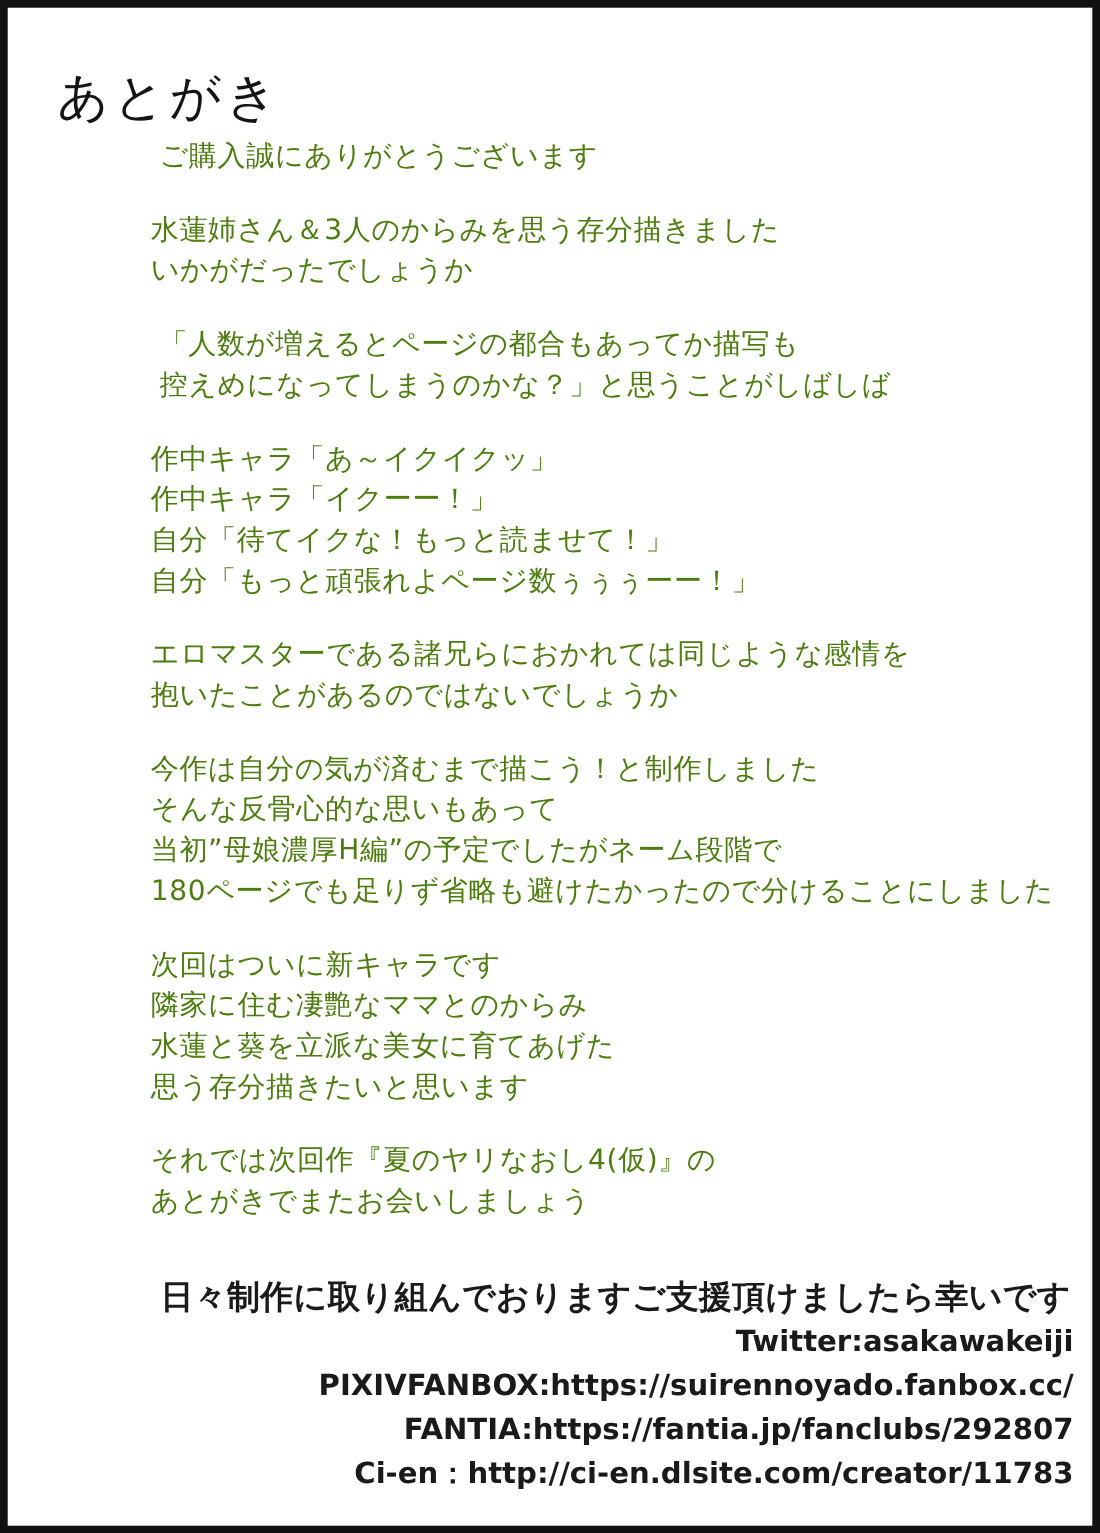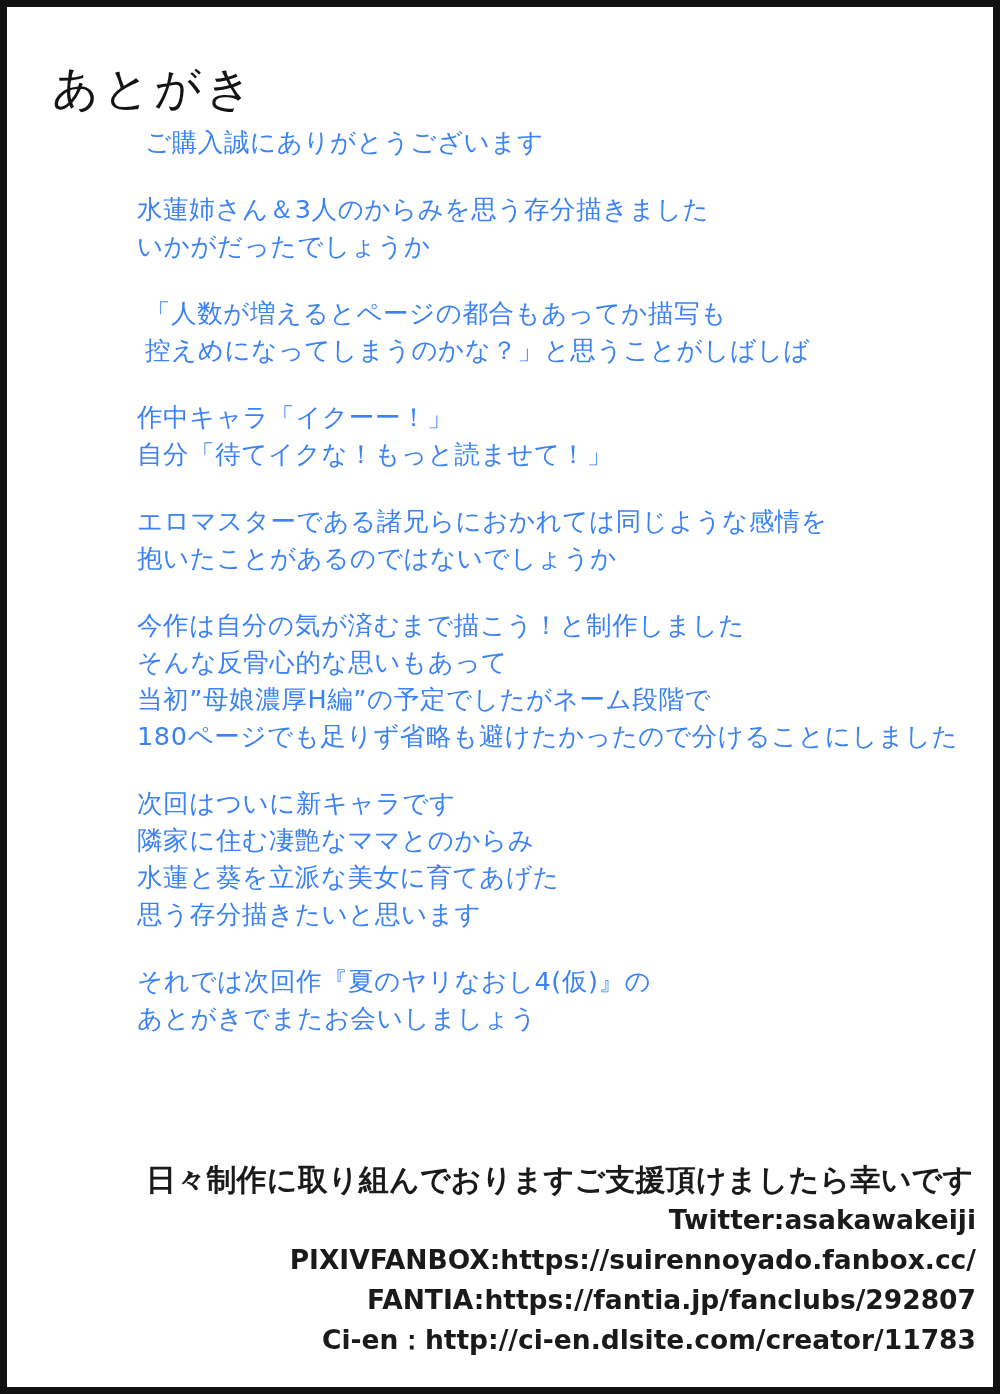--- a/index.html
+++ b/index.html
@@ -62,21 +62,21 @@
     position: absolute;
     left: 137px;
     top: 124px;
     width: 820px;
   }
 
   .para {
     margin: 0 0 30px 0;
     font-size: 25.5px;
     line-height: 37px;
-    color: #3b82f6;
+    color: #4d7c0f;
     letter-spacing: 0.6px;
   }
   .para:last-child { margin-bottom: 12px; }
   .para .line { display: block; white-space: pre; }
   .para.indent1 .line { padding-left: 8px; }
 
   .links-block {
     position: absolute;
     left: 146px;
     top: 1160px;
@@ -120,22 +120,24 @@
       <span class="line">水蓮姉さん＆3人のからみを思う存分描きました</span>
       <span class="line">いかがだったでしょうか</span>
     </p>
 
     <p class="para indent1">
       <span class="line">「人数が増えるとページの都合もあってか描写も</span>
       <span class="line">控えめになってしまうのかな？」と思うことがしばしば</span>
     </p>
 
     <p class="para">
+      <span class="line">作中キャラ「あ～イクイクッ」</span>
       <span class="line">作中キャラ「イクーー！」</span>
       <span class="line">自分「待てイクな！もっと読ませて！」</span>
+      <span class="line">自分「もっと頑張れよページ数ぅぅぅーー！」</span>
     </p>
 
     <p class="para">
       <span class="line">エロマスターである諸兄らにおかれては同じような感情を</span>
       <span class="line">抱いたことがあるのではないでしょうか</span>
     </p>
 
     <p class="para">
       <span class="line">今作は自分の気が済むまで描こう！と制作しました</span>
       <span class="line">そんな反骨心的な思いもあって</span>

